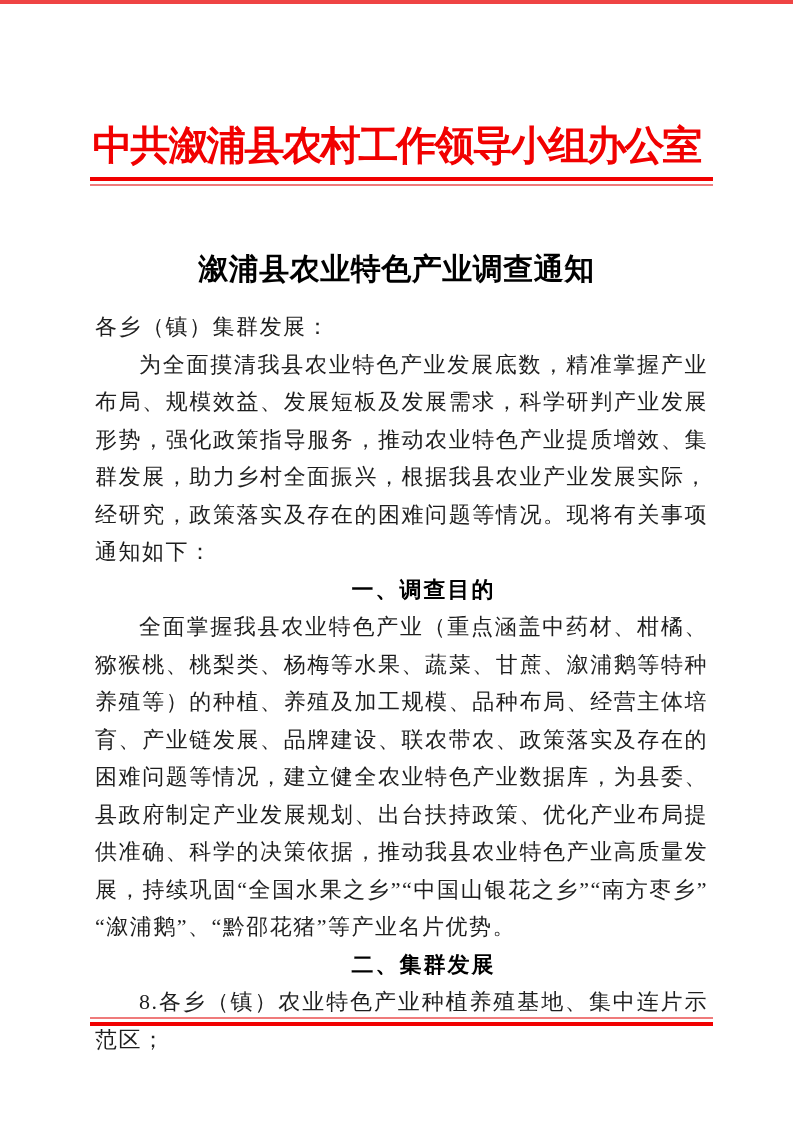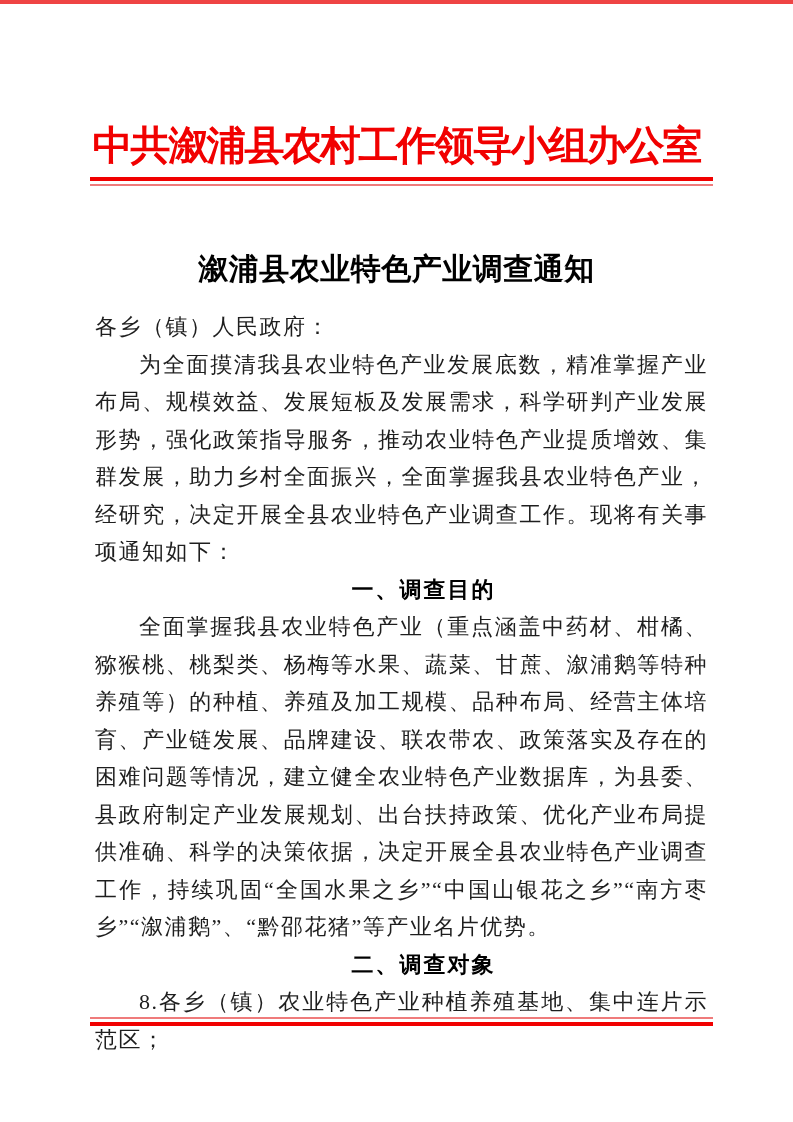--- a/index.html
+++ b/index.html
@@ -93,25 +93,25 @@
 
   <div class="rule rule-top">
     <div class="thick" style="background: rgb(241, 0, 0);"></div>
     <div class="gap"></div>
     <div class="thin" style="background: rgb(239, 123, 123);"></div>
   </div>
 
   <div class="doc-title">溆浦县农业特色产业调查通知</div>
 
   <div class="doc-body" id="doc-body" style="color: rgb(30, 30, 30);">
-      <div class="block salutation">各乡（镇）人民政府：</div>
-      <div class="block paragraph">为全面摸清我县农业特色产业发展底数，精准掌握产业布局、规模效益、发展短板及发展需求，科学研判产业发展形势，强化政策指导服务，推动农业特色产业提质增效、集群发展，助力乡村全面振兴，全面掌握我县农业特色产业，经研究，决定开展全县农业特色产业调查工作。现将有关事项通知如下：</div>
+      <div class="block salutation">各乡（镇）集群发展：</div>
+      <div class="block paragraph">为全面摸清我县农业特色产业发展底数，精准掌握产业布局、规模效益、发展短板及发展需求，科学研判产业发展形势，强化政策指导服务，推动农业特色产业提质增效、集群发展，助力乡村全面振兴，根据我县农业产业发展实际，经研究，政策落实及存在的困难问题等情况。现将有关事项通知如下：</div>
       <div class="block heading">一、调查目的</div>
-      <div class="block paragraph">全面掌握我县农业特色产业（重点涵盖中药材、柑橘、猕猴桃、桃梨类、杨梅等水果、蔬菜、甘蔗、溆浦鹅等特种养殖等）的种植、养殖及加工规模、品种布局、经营主体培育、产业链发展、品牌建设、联农带农、政策落实及存在的困难问题等情况，建立健全农业特色产业数据库，为县委、县政府制定产业发展规划、出台扶持政策、优化产业布局提供准确、科学的决策依据，决定开展全县农业特色产业调查工作，持续巩固“全国水果之乡”“中国山银花之乡”“南方枣乡”“溆浦鹅”、“黔邵花猪”等产业名片优势。</div>
-      <div class="block heading">二、调查对象</div>
+      <div class="block paragraph">全面掌握我县农业特色产业（重点涵盖中药材、柑橘、猕猴桃、桃梨类、杨梅等水果、蔬菜、甘蔗、溆浦鹅等特种养殖等）的种植、养殖及加工规模、品种布局、经营主体培育、产业链发展、品牌建设、联农带农、政策落实及存在的困难问题等情况，建立健全农业特色产业数据库，为县委、县政府制定产业发展规划、出台扶持政策、优化产业布局提供准确、科学的决策依据，推动我县农业特色产业高质量发展，持续巩固“全国水果之乡”“中国山银花之乡”“南方枣乡”“溆浦鹅”、“黔邵花猪”等产业名片优势。</div>
+      <div class="block heading">二、集群发展</div>
       <div class="block list_item">8.各乡（镇）农业特色产业种植养殖基地、集中连片示范区；</div>
     </div>
 
   <div class="rule rule-bottom">
     <div class="thin" style="background: rgb(239, 123, 123);"></div>
     <div class="gap"></div>
     <div class="thick" style="background: rgb(241, 0, 0);"></div>
   </div>
 
 </div>

